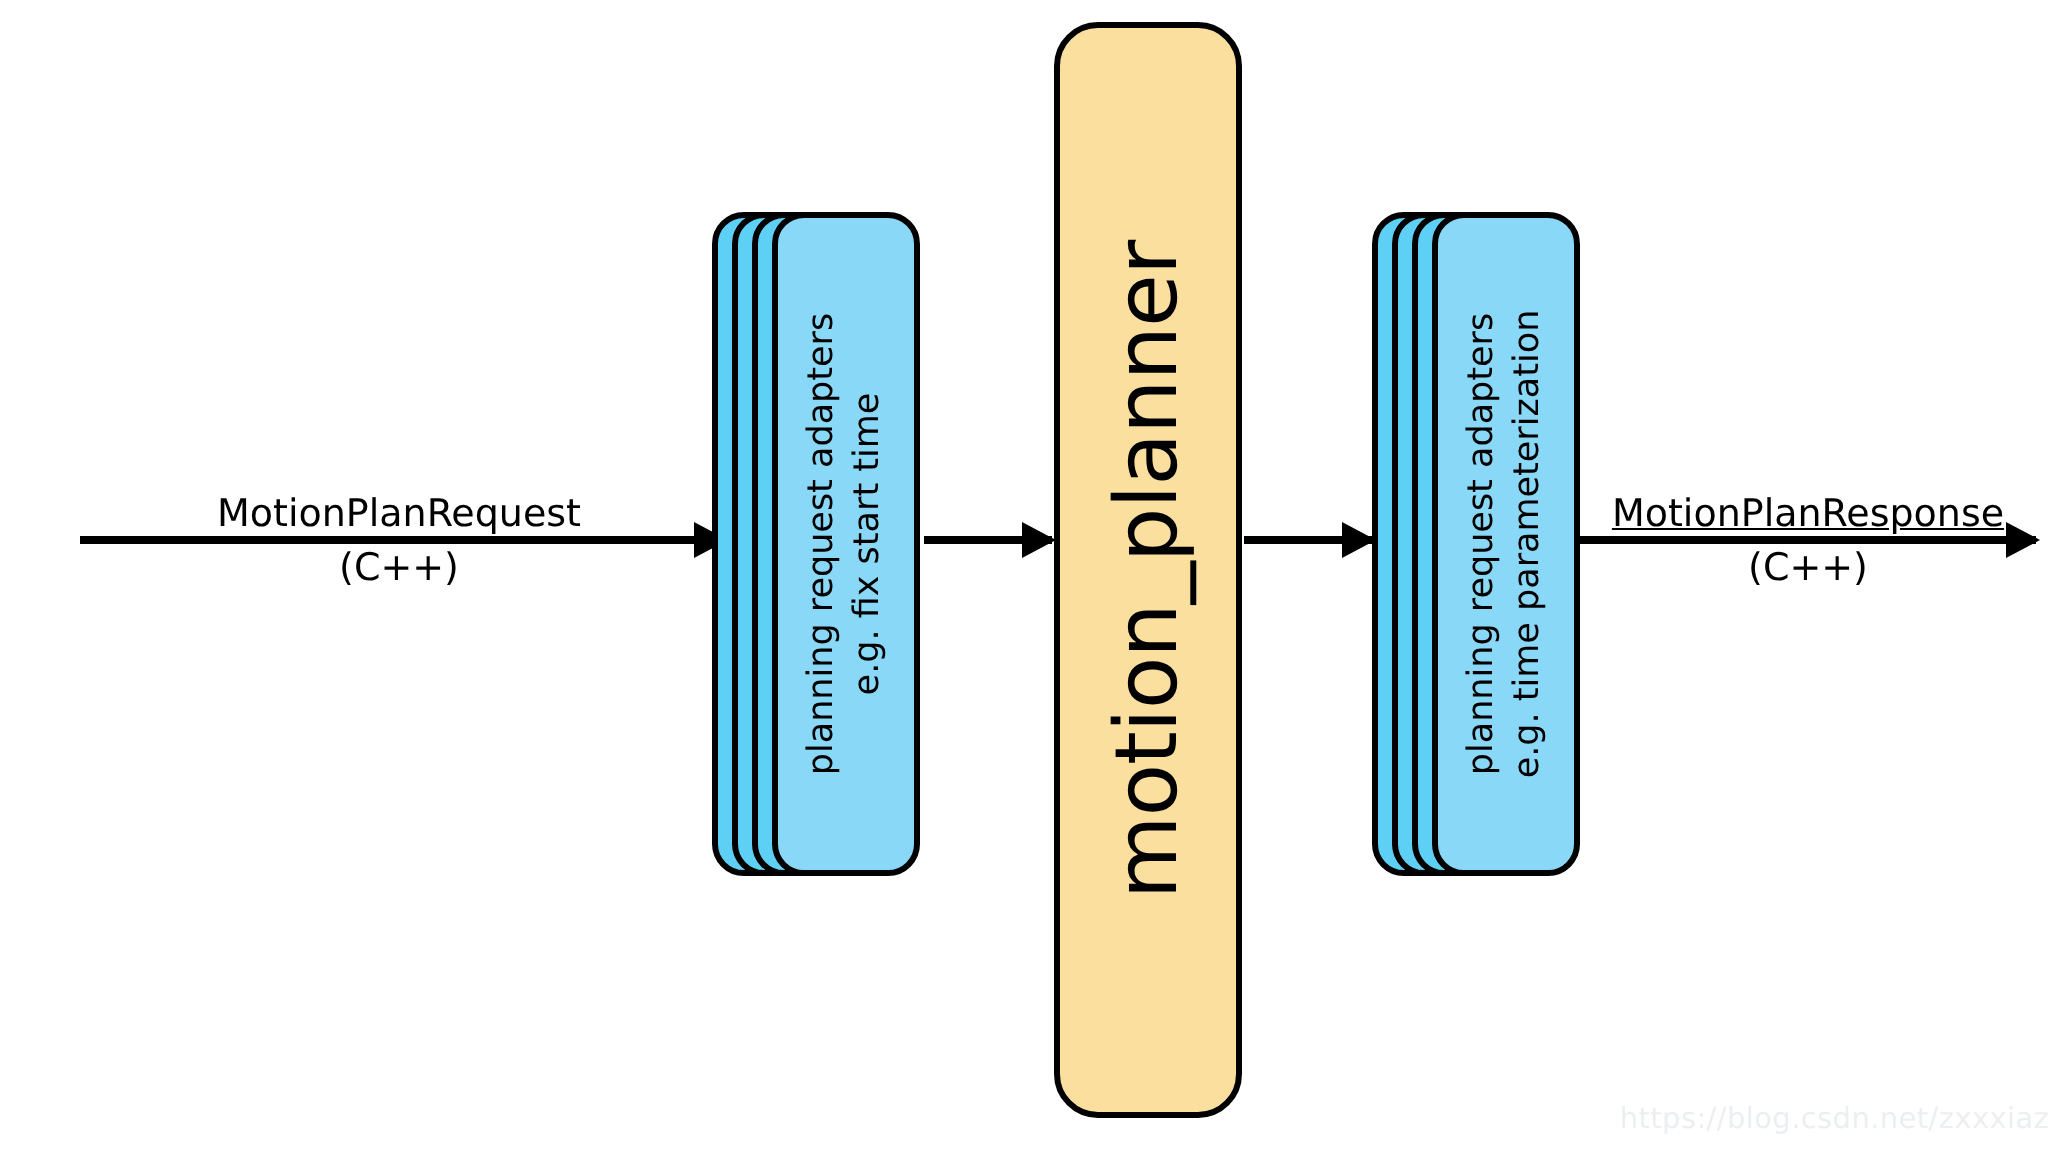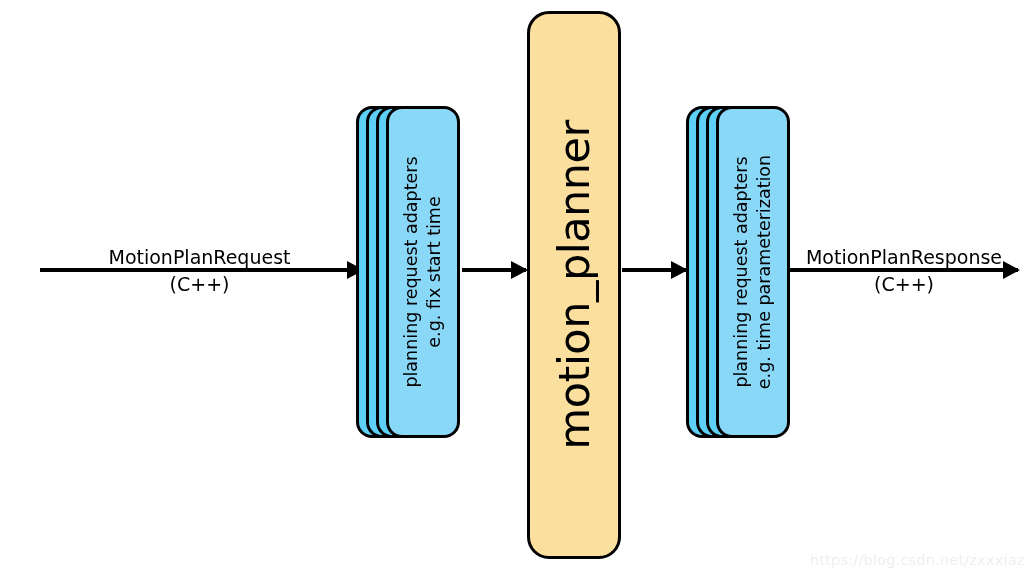--- a/index.html
+++ b/index.html
@@ -171,21 +171,21 @@
     <div class="card front">
       <div class="stack-label">
         <span>planning request adapters</span>
         <span class="l2">e.g. time parameterization</span>
       </div>
     </div>
   </div>
 
   <div class="arrow" style="left:790px; top:268px; width:228px;"></div>
 
-  <div class="flow-label" style="left:790px; top:246px; width:228px;">
+  <div class="flow-label" style="left:790px; top:246px; width:228px;text-decoration:underline;">
     <span class="top-line">MotionPlanResponse</span>
   </div>
   <div class="flow-label" style="left:790px; top:273px; width:228px;">
     <span class="bottom-line">(C++)</span>
   </div>
 
   <div class="watermark">https://blog.csdn.net/zxxxiazai</div>
 
 </div>
 

